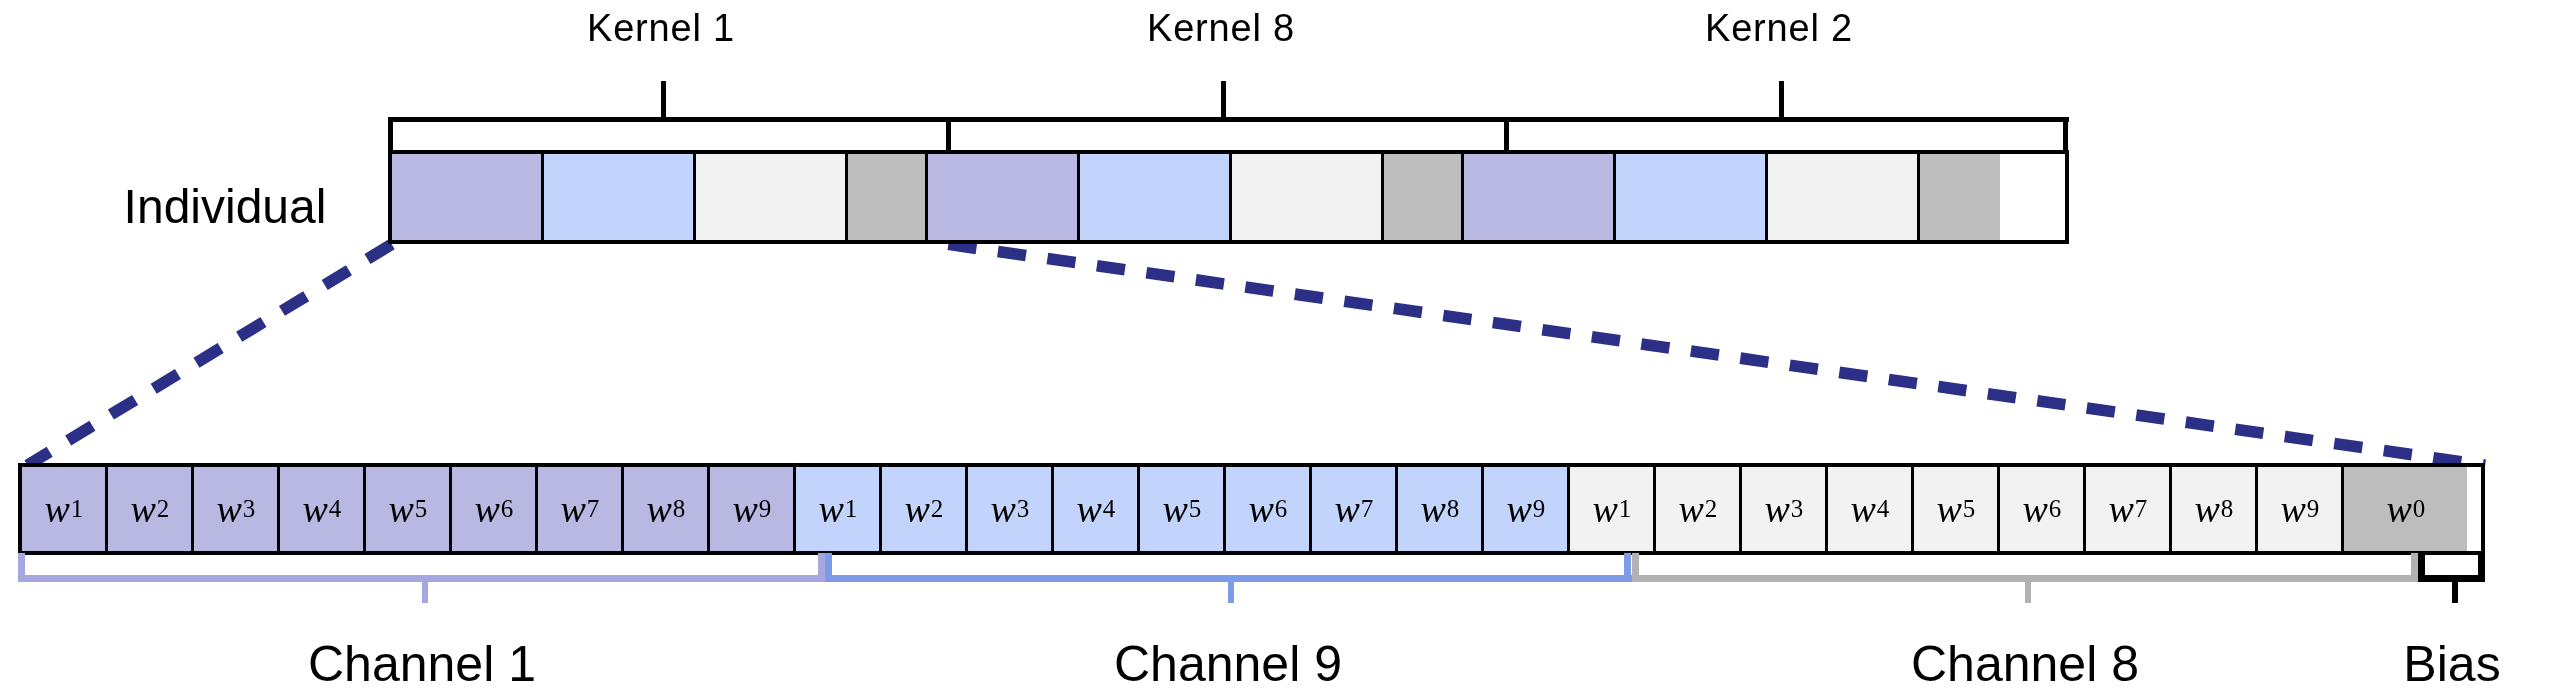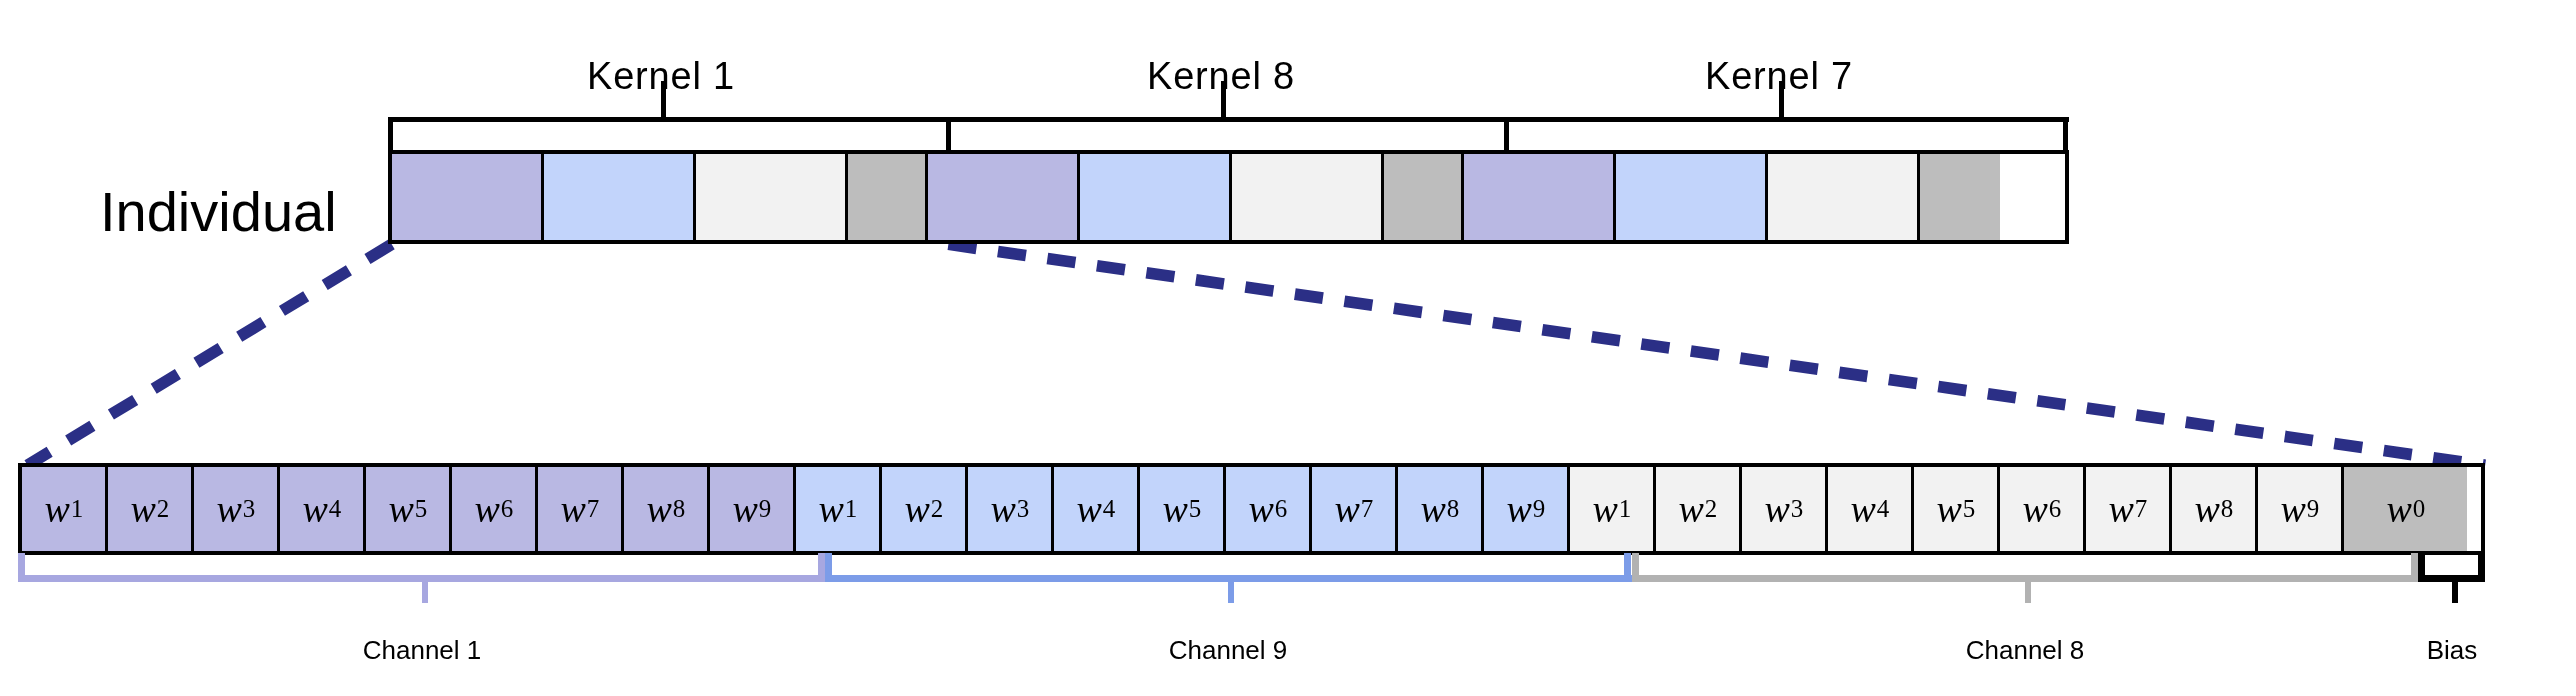--- a/index.html
+++ b/index.html
@@ -21,21 +21,20 @@
   
   .kernel-label {
     position: absolute;
     font-family: "Liberation Sans", sans-serif;
     font-size: 38px;
     color: #000000;
     text-align: center;
     white-space: nowrap;
     letter-spacing: 0.8px;
     transform: translateX(-50%);
-    margin-top: 48px;
   }
 
   
   .brace-top {
     position: absolute;
     height: 0;
     border-top: 5.8px solid #000000;
   }
   .brace-end {
     position: absolute;
@@ -49,24 +48,24 @@
   }
   .brace-tick-down {
     position: absolute;
     width: 0;
     border-left: 5.8px solid #000000;
   }
 
   
   #individual-label {
     position: absolute;
-    font-size: 56px;
+    font-size: 48px;
     color: #000000;
     white-space: nowrap;
-    text-align: left;
+    text-align: center;
   }
   #individual-bar {
     position: absolute;
     display: flex;
     box-sizing: border-box;
     border: 4.2px solid #000000;
     background: #ffffff;
   }
   #individual-bar .ind-cell {
     box-sizing: border-box;
@@ -113,21 +112,21 @@
   .chan-brace-end {
     position: absolute;
     width: 0;
   }
   .chan-brace-tick {
     position: absolute;
     width: 0;
   }
   .chan-label {
     position: absolute;
-    font-size: 26px;
+    font-size: 50px;
     color: #000000;
     white-space: nowrap;
     text-align: left;
     transform: translateX(-50%);
   }
 
   
   #dash-svg {
     position: absolute;
     left: 0;
@@ -157,21 +156,21 @@
     <div class="brace-tick-down" style="left:946px; top:117px; height:42px;"></div>
     <div class="brace-tick-down" style="left:1504px; top:117px; height:42px;"></div>
 
     <div class="brace-tick-up" style="left:661px;  top:81px; height:38px;"></div>
     <div class="brace-tick-up" style="left:1221px; top:81px; height:38px;"></div>
     <div class="brace-tick-up" style="left:1779px; top:81px; height:38px;"></div>
   </div>
 
   <div class="kernel-label" style="left:661px;  top:6.7px;">Kernel 1</div>
   <div class="kernel-label" style="left:1221px; top:6.7px;">Kernel 8</div>
-  <div class="kernel-label" style="left:1779px; top:6.7px;">Kernel 7</div>
+  <div class="kernel-label" style="left:1779px; top:6.7px;">Kernel 2</div>
 
   <div id="individual-label" style="left:100px; top:179px; width:250px;">Individual</div>
 
   <div id="individual-bar" style="left:388px; top:150px; width:1681px; height:94px;">
       <div class="ind-cell" style="width: 152px; background: rgb(185, 184, 227);"></div>
       <div class="ind-cell" style="width: 152px; background: rgb(194, 212, 251);"></div>
       <div class="ind-cell" style="width: 152px; background: rgb(242, 242, 242);"></div>
       <div class="ind-cell" style="width: 80px; background: rgb(189, 189, 189);"></div>
       <div class="ind-cell" style="width: 152px; background: rgb(185, 184, 227);"></div>
       <div class="ind-cell" style="width: 152px; background: rgb(194, 212, 251);"></div>

